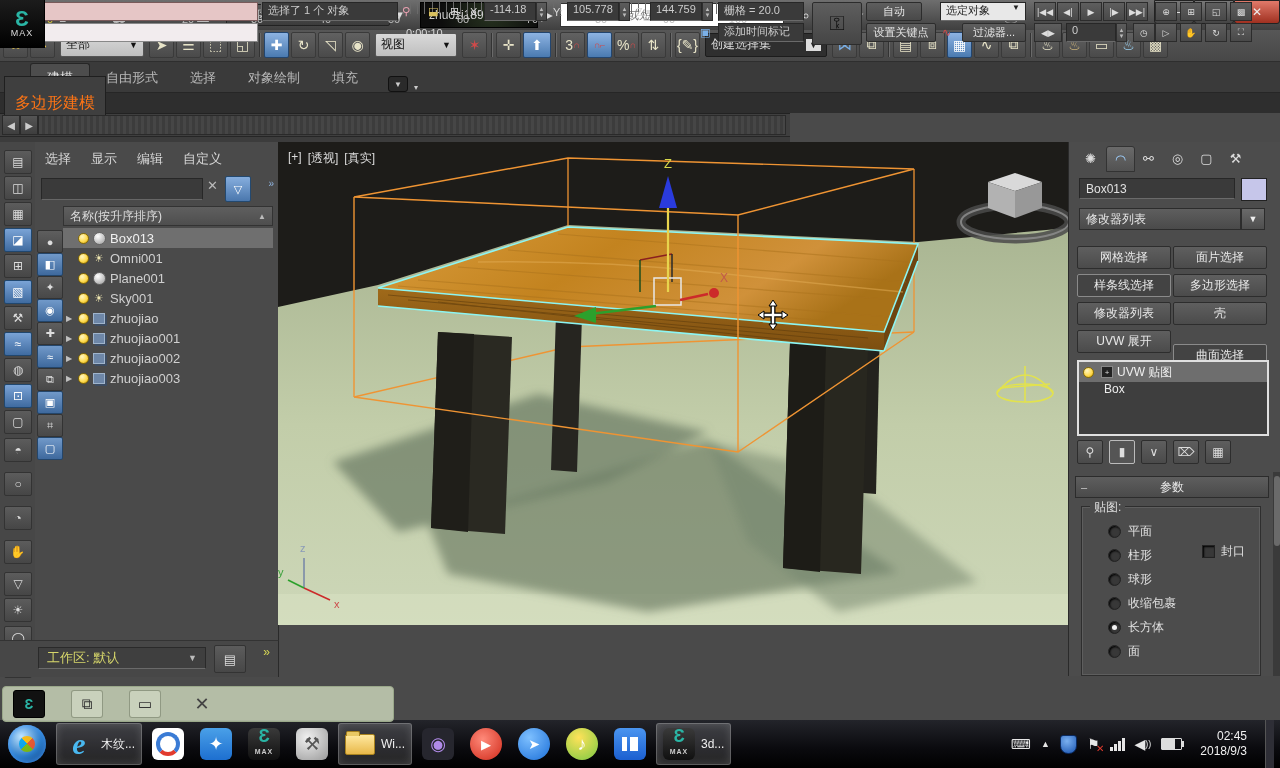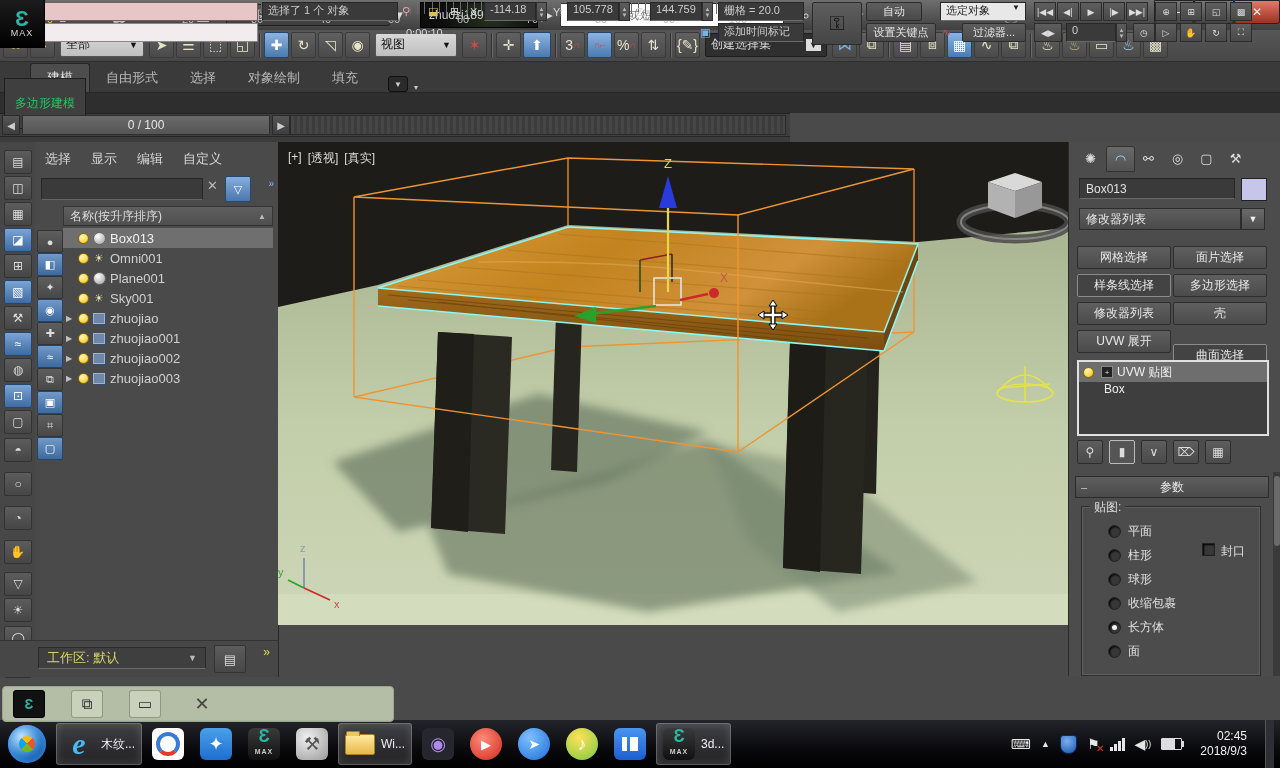--- a/index.html
+++ b/index.html
@@ -43,21 +43,21 @@
   .tsep{width:1px;height:24px;background:#333;margin:0 3px;box-shadow:1px 0 0 #6a6a6a;}
   .tdd{height:22px;min-width:66px;background:linear-gradient(#d9d9d9,#bfbfbf);color:#111;
     border:1px solid #555;font-size:12px;display:flex;align-items:center;padding:0 5px;border-radius:2px;}
   .tdd.dark{background:#2f2f2f;color:#ddd;border:1px solid #1c1c1c;min-width:110px;}
   .tdd .caret{margin-left:auto;font-size:9px;padding-left:6px;}
   
   #ribbon{left:0;top:92px;width:1280px;height:30px;background:#3a3a3a;display:flex;align-items:flex-end;border-bottom:1px solid #262626;}
   .rtab{color:#b8b8b8;font-size:13px;padding:5px 16px;}
   .rtab.active{background:#4d4d4d;color:#e8e8e8;border:1px solid #262626;border-bottom:none;border-radius:3px 3px 0 0;}
   #ribbon2{left:0;top:122px;width:1280px;height:20px;background:#2e2e2e;display:flex;align-items:center;}
-  .rsub{background:#3f3f3f;border:1px solid #1f1f1f;color:#22c55e;font-size:12px;padding:16px 10px;margin-left:4px;}
+  .rsub{background:#3f3f3f;border:1px solid #1f1f1f;color:#f97316;font-size:16px;padding:16px 10px;margin-left:4px;}
   .rbn-circle{width:18px;height:14px;background:#2a2a2a;border:1px solid #111;border-radius:3px;color:#ccc;font-size:8px;display:flex;align-items:center;justify-content:center;margin-left:14px;}
   
   #leftstrip{left:0;top:142px;width:35px;height:534px;background:#474747;border-right:1px solid #333;}
   .sbtn{position:absolute;left:4px;width:26px;height:22px;border-radius:2px;color:#ddd;font-size:12px;
     display:flex;align-items:center;justify-content:center;background:linear-gradient(#5c5c5c,#464646);border:1px solid #333;}
   .sbtn.blue{background:linear-gradient(#7aa3d6,#3f6ba0);border-color:#21476e;color:#fff;}
   
   #explorer{left:35px;top:142px;width:243px;height:498px;background:#4a4a4a;border-right:1px solid #2a2a2a;}
   #xmenus{position:absolute;left:10px;top:8px;display:flex;gap:20px;}
   .xmenu{color:#d6d6d6;font-size:13px;}
@@ -157,21 +157,21 @@
   .stool.on{border-color:#bbb;background:#555;}
   #rollout{position:absolute;left:6px;top:334px;width:192px;height:20px;background:linear-gradient(#5e5e5e,#4a4a4a);
     border:1px solid #2c2c2c;color:#e8e8e8;font-size:12px;display:flex;align-items:center;justify-content:center;}
   #rollout .minus{position:absolute;left:5px;font-size:11px;color:#ccc;}
   #mapgroup{position:absolute;left:12px;top:364px;width:178px;height:168px;border:1px solid #2e2e2e;box-shadow:inset 0 0 0 1px #5e5e5e;}
   #maplegend{position:absolute;left:8px;top:-8px;background:#4c4c4c;padding:0 4px;color:#ddd;font-size:12px;}
   .radio{position:absolute;display:flex;align-items:center;gap:7px;}
   .rdot{width:11px;height:11px;border-radius:50%;background:#383838;border:1px solid #222;box-shadow:inset 1px 1px 2px #000;position:relative;}
   .radio.checked .rdot::after{content:"";position:absolute;left:3px;top:3px;width:5px;height:5px;border-radius:50%;background:#f2f2f2;}
   .radio .rlbl{color:#e0e0e0;font-size:12px;}
-  #capcheck{position:absolute;left:120px;top:36px;display:flex;gap:6px;}
+  #capcheck{position:absolute;left:120px;top:36px;display:flex;align-items:center;gap:6px;}
   #capcheck .box{width:11px;height:11px;background:#383838;border:1px solid #222;box-shadow:inset 1px 1px 2px #000;}
   #capcheck .clbl{color:#e0e0e0;font-size:12px;}
   #cpscroll{position:absolute;right:0px;top:330px;width:8px;height:204px;background:#3a3a3a;}
   #cpscroll .thumb{position:absolute;left:1px;top:4px;width:6px;height:70px;background:#6a6a6a;border-radius:3px;}
   
   #popup{left:2px;top:686px;width:392px;height:36px;background:rgba(210,222,192,0.78);
     border:1px solid #9aa88a;border-radius:4px;display:flex;align-items:center;z-index:40;gap:26px;padding-left:10px;box-sizing:border-box;}
   .pvbtn{width:30px;height:26px;display:flex;align-items:center;justify-content:center;color:#333;font-size:15px;
     border:1px solid rgba(120,130,105,0.7);border-radius:3px;background:rgba(240,245,230,0.35);}
   .pvlogo{background:#111;color:#2ab5a5;font-weight:bold;font-size:14px;border:1px solid #000;}
@@ -586,21 +586,20 @@
         <line x1="26" y1="446" x2="10" y2="438" stroke="#2ca02c" stroke-width="1.6"></line>
         <text x="22" y="410" font-size="11" fill="#8a9ab8">z</text>
         <text x="56" y="466" font-size="11" fill="#cc4a4a">x</text>
         <text x="0" y="434" font-size="11" fill="#3aa03a">y</text>
       </g>
     </svg>
   </div>
 
   <div id="timeslider">
     <span class="tsarrow" style="margin-left:2px;">◀</span>
-    <div id="tsframe">0 / 100</div>
     <span class="tsarrow">▶</span>
     <div id="tstrack"></div>
   </div>
 
   <div id="trackbar">
     <span id="tbicon">∿</span>
     <div id="ruler"></div>
     <div id="tmarker"></div>
     <span class="tick-label zero" style="left:35px;">0</span>
     <span class="tick-label" style="left:104px;">10</span>

